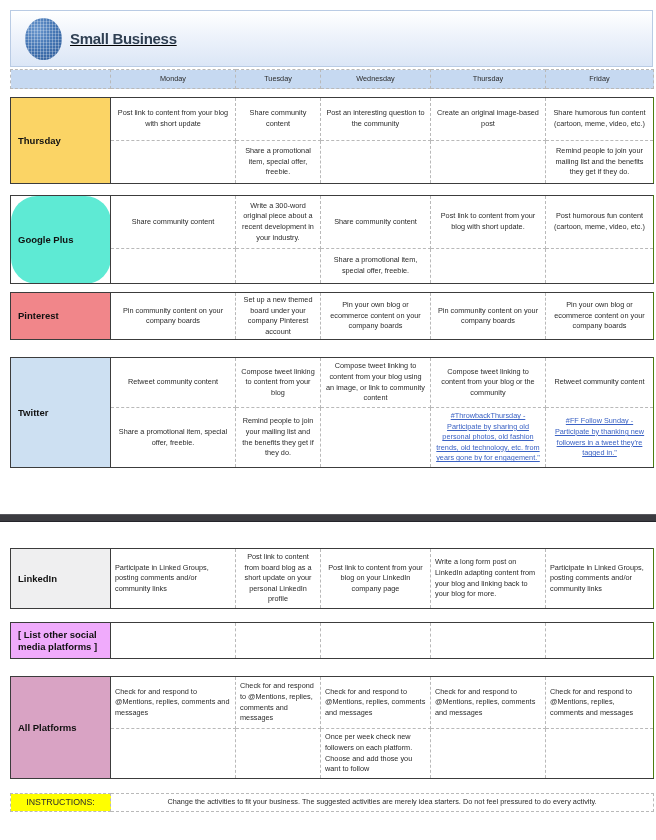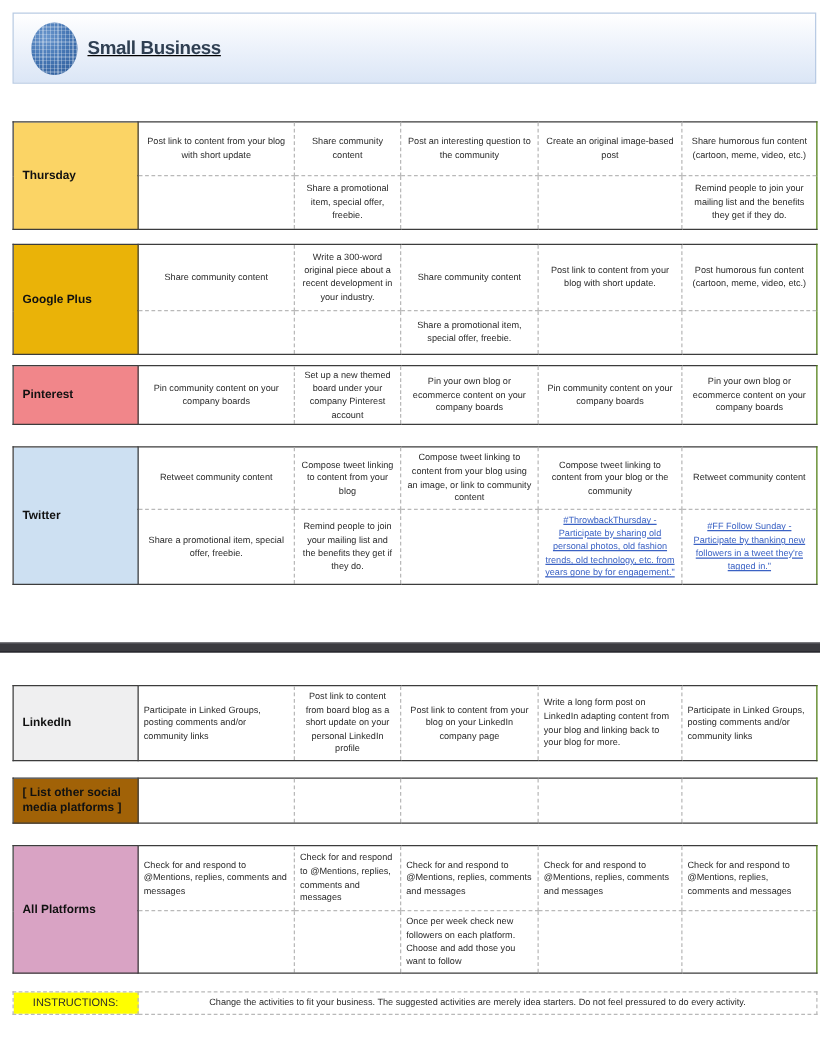--- a/index.html
+++ b/index.html
@@ -157,20 +157,40 @@
 
   <div class="banner">
     <div class="logo-wrap">
       <div class="logo-globe"></div>
       <div class="logo-text">
         <div class="logo-line1">Small Business</div>
       </div>
     </div>
   </div>
 
+  <table class="cal" id="dayhead-table" style="top:69px;">
+    <colgroup>
+        <col class="c0">
+        <col class="c1">
+        <col class="c2">
+        <col class="c3">
+        <col class="c4">
+        <col class="c5">
+      </colgroup>
+    <tbody id="dayhead-body">
+        <tr class="dayhead">
+          <td></td>
+          <td>Monday</td>
+          <td>Tuesday</td>
+          <td>Wednesday</td>
+          <td>Thursday</td>
+          <td>Friday</td>
+        </tr>
+      </tbody>
+  </table>
 
   <div id="blocks-host">
       <table class="cal block" style="top: 97px;">
         <colgroup>
           <col class="c0">
           <col class="c1">
           <col class="c2">
           <col class="c3">
           <col class="c4">
           <col class="c5">
@@ -197,21 +217,21 @@
         <colgroup>
           <col class="c0">
           <col class="c1">
           <col class="c2">
           <col class="c3">
           <col class="c4">
           <col class="c5">
         </colgroup>
         <tbody>
           <tr class="firstrow" style="height: 53px;">
-            <td class="labelcell outer-left" rowspan="2" style="background: #eab308;">Google Plus</td>
+            <td class="labelcell outer-left" rowspan="2" style="background: #5eead4; border-radius: 26px;">Google Plus</td>
             <td>Share community content</td>
             <td>Write a 300-word original piece about a recent development in your industry.</td>
             <td>Share community content</td>
             <td>Post link to content from your blog with short update.</td>
             <td class="outer-right">Post humorous fun content (cartoon, meme, video, etc.)</td>
           </tr>
           <tr class="lastrow" style="height: 35px;">
             <td></td>
             <td></td>
             <td>Share a promotional item, special offer, freebie.</td>
@@ -291,21 +311,21 @@
         <colgroup>
           <col class="c0">
           <col class="c1">
           <col class="c2">
           <col class="c3">
           <col class="c4">
           <col class="c5">
         </colgroup>
         <tbody>
           <tr class="firstrow lastrow" style="height: 36px;">
-            <td class="labelcell outer-left" rowspan="1" style="background: #a16207;">[ List other social media platforms ]</td>
+            <td class="labelcell outer-left" rowspan="1" style="background: #f0abfc;">[ List other social media platforms ]</td>
             <td></td>
             <td></td>
             <td></td>
             <td></td>
             <td class="outer-right"></td>
           </tr>
         </tbody>
       </table>
       <table class="cal block" style="top: 676px;">
         <colgroup>

